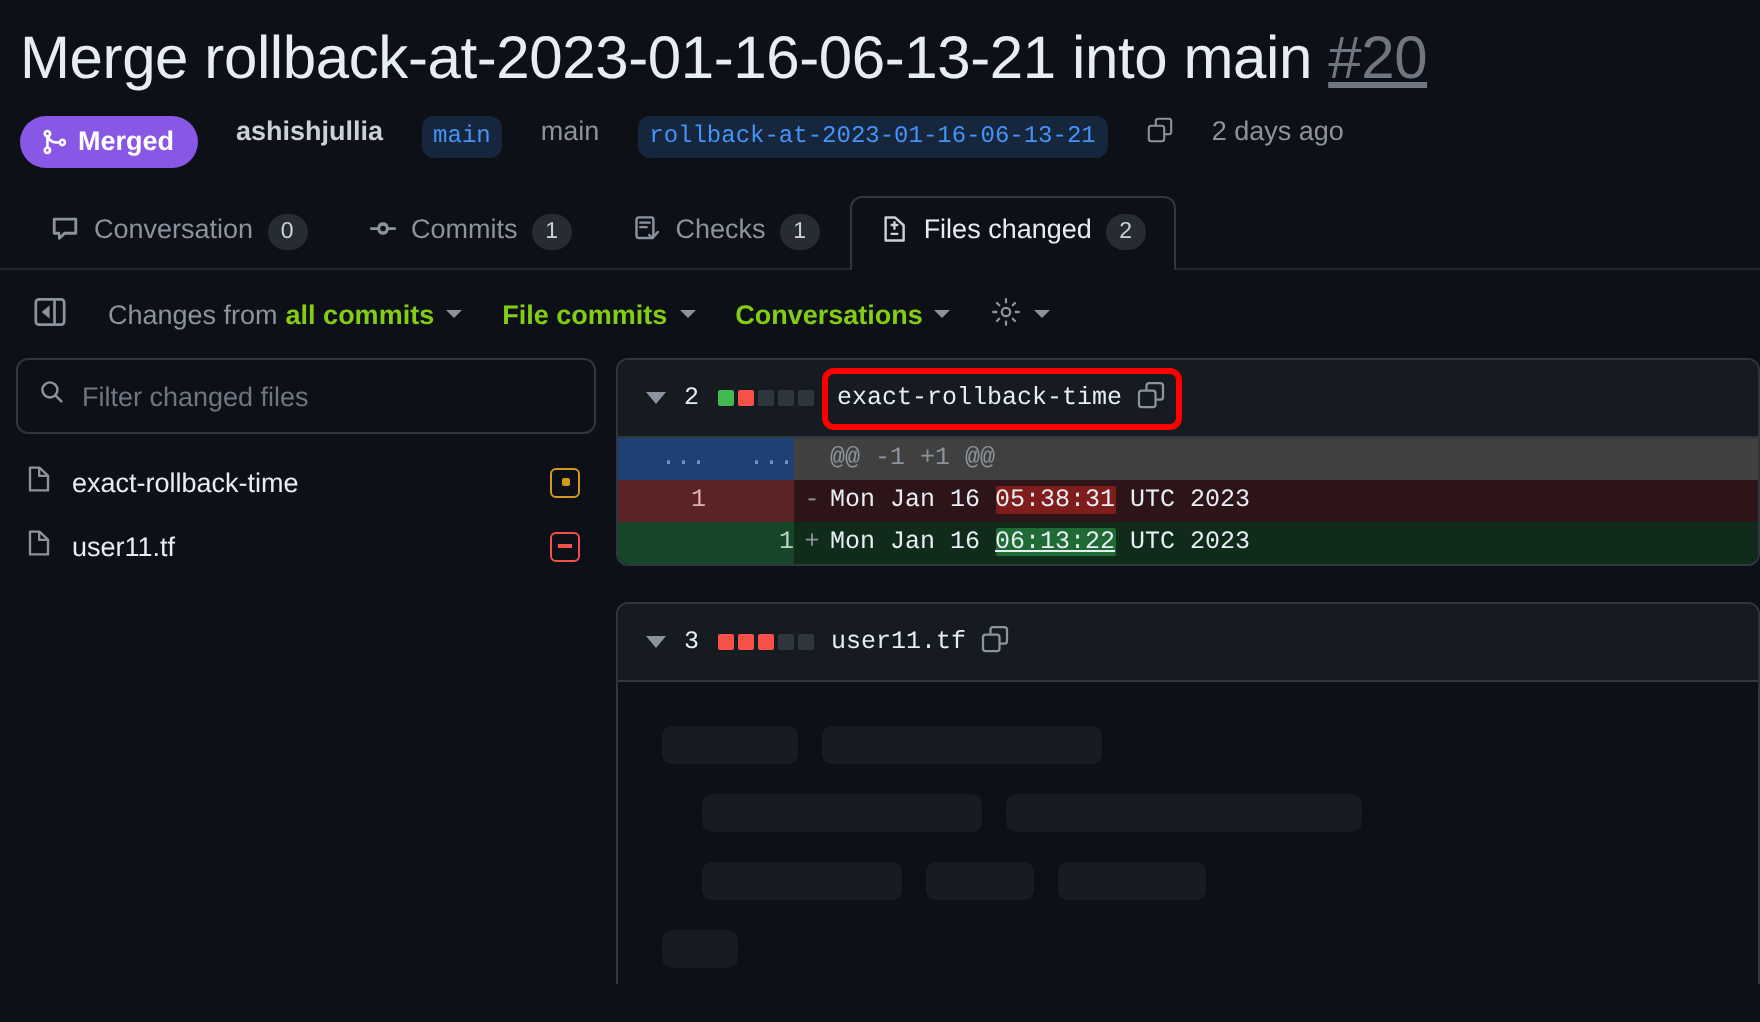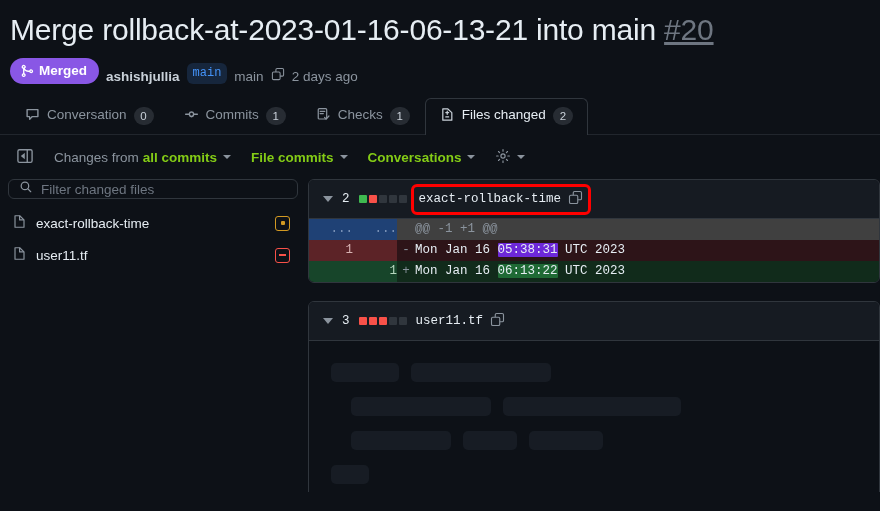--- a/index.html
+++ b/index.html
@@ -18,22 +18,22 @@
     font-size: 30px;
     font-weight: 400;
     line-height: 40px;
     color: #e6edf3;
     white-space: nowrap;
     letter-spacing: -0.2px;
   }
   .pr-number { color: #6e7681; text-decoration: underline; }
 
   .sub-head {
-    display: flex; align-items: flex-end;
-    gap: 7px;
+    display: flex; align-items: flex-start;
+    gap: 19px;
     padding: 8px 0 0 10px;
     font-size: 13.5px;
     color: #8b949e;
     white-space: nowrap;
   }
   .merged-badge {
     display: inline-flex; align-items: center; gap: 5px;
     background: #8957e5;
     color: #ffffff;
     border-radius: 18px;
@@ -128,21 +128,21 @@
     height: calc(511px - 198px);
     padding-left: 8px;
   }
   .sidebar { width: 300px; flex: 0 0 300px; padding-right: 10px; }
 
   .search-box {
     display:flex; align-items:center; gap:8px;
     background:#0d1117;
     border:1px solid #30363d;
     border-radius:6px;
-    height:20px;
+    height:38px;
     padding: 0 10px;
     margin-bottom: 8px;
   }
   .search-box input {
     flex:1; background:transparent; border:none; outline:none;
     color:#c9d1d9; font-size:13.5px;
     font-family:"Liberation Sans", sans-serif;
   }
   .search-box input::placeholder { color:#6e7681; }
 
@@ -215,22 +215,22 @@
 
   tr.hunk td { background:#1f4175; color:#8ca9d6; }
   tr.hunk td.ln { color:#7b93b8; }
   tr.hunk td.sign, tr.hunk td.code { background:#404040; color:#8b949e; }
 
   tr.del td.ln { background:#5c2327; color:#d8b3b3; }
   tr.del td.sign, tr.del td.code { background:#2d1418; }
   tr.add td.ln { background:#17452a; color:#b7d7bf; }
   tr.add td.sign, tr.add td.code { background:#112b1b; }
 
-  .hl-del { background:#6d28d9; border-radius:1px; }
-  .hl-add { background:#1f6a35; border-radius:1px; }
+  .hl-del { background:#7f1d1d; border-radius:1px; }
+  .hl-add { background:#1f6a35; border-radius:1px;text-decoration:underline; }
 
   
   .skel-wrap { padding: 22px 18px 0 22px; }
   .skel-row { display:flex; gap:12px; margin-bottom:15px; }
   .skel { height:19px; background:#171c24; border-radius:5px; display:block; }
 </style>
 </head>
 <body>
 
 <div class="page">
@@ -245,20 +245,21 @@
       <span>
         <svg width="14" height="14" viewBox="0 0 16 16" fill="#ffffff" aria-hidden="true">
           <path d="M5.45 5.154A4.25 4.25 0 0 0 9.25 7.5h1.378a2.251 2.251 0 1 1 0 1.5H9.25A5.734 5.734 0 0 1 5 7.123v3.505a2.25 2.25 0 1 1-1.5 0V5.372a2.25 2.25 0 1 1 1.95-.218ZM4.25 13.5a.75.75 0 1 0 0-1.5.75.75 0 0 0 0 1.5Zm8.5-4.5a.75.75 0 1 0 0-1.5.75.75 0 0 0 0 1.5ZM5 3.25a.75.75 0 1 0 0 .005V3.25Z"></path>
         </svg>
       </span>
       <span>Merged</span>
     </span>
     <span class="actor">ashishjullia</span>
     <span class="branch-chip">main</span>
     <span>main</span>
+    <span class="branch-chip">rollback-at-2023-01-16-06-13-21</span>
     <span class="copy-ico">
       <svg width="14" height="14" viewBox="0 0 16 16" fill="none" stroke="#8b949e" stroke-width="1.2">
         <rect x="5.6" y="1.6" width="8.8" height="8.8" rx="1.4"></rect>
         <rect x="1.6" y="5.6" width="8.8" height="8.8" rx="1.4" fill="#0d1117"></rect>
       </svg>
     </span>
     <span>2 days ago</span>
   </div>
 
   <div class="tabs">

